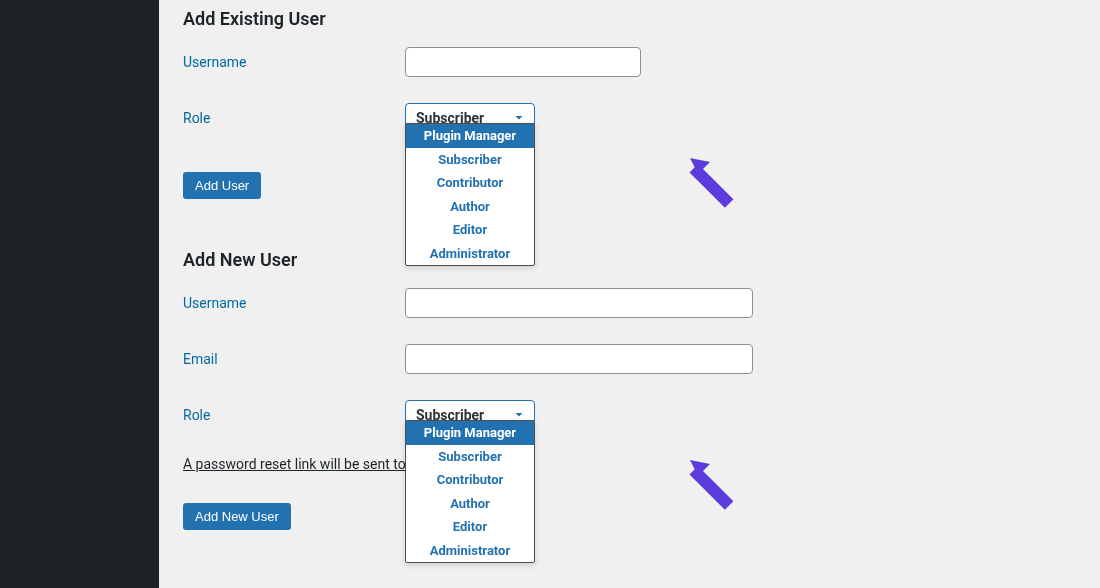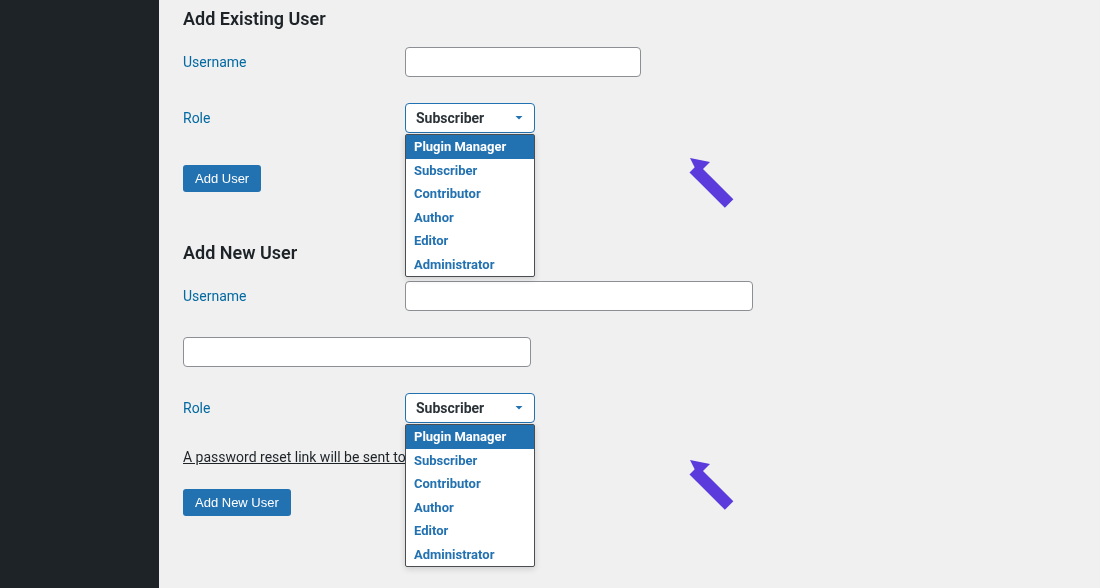--- a/index.html
+++ b/index.html
@@ -79,28 +79,29 @@
       align-items: center;
       justify-content: space-between;
       padding: 0 8px 0 10px;
       font-size: 14px;
       color: #2c3338;
       cursor: pointer;
     }
     .chevron svg { display:block; }
     .dropdown {
       position: absolute;
-      top: 31px;
+      top: 20px;
       left: 0;
       width: 130px;
       background: #fff;
       border: 1px solid #4a4e53;
       border-radius: 2px;
       z-index: 10;
       box-shadow: 0 2px 6px rgba(0,0,0,0.15);
+      text-align: center;
     }
     .dropdown-item {
       padding: 2px 8px;
       font-size: 13px;
       color: #2271b1;
       cursor: pointer;
       line-height: 1.5;
     }
     .dropdown-item.highlighted {
       background: #2271b1;
@@ -108,21 +109,21 @@
     }
     .button-primary {
       display: inline-block;
       background: #2271b1;
       color: #fff;
       border: none;
       border-radius: 3px;
       padding: 6px 12px;
       font-size: 13px;
       cursor: pointer;
-      margin-top: 6px;
+      margin-top: 13px;
     }
     .hint-text {
       font-size: 14px;
       color: #1d2327;
       margin-top: 12px;
       margin-bottom: 18px;
       text-decoration: underline;
     }
     .arrow {
       position: absolute;
@@ -171,20 +172,21 @@
 
   
   <h2 class="second">Add New User</h2>
 
   <div class="form-row">
     <label class="form-label">Username</label>
     <input type="text" class="text-input wide" value="" style="">
   </div>
 
   <div class="form-row">
+    <label class="form-label">Email</label>
     <input type="text" class="text-input wide" value="" style="">
   </div>
 
   <div class="form-row">
     <label class="form-label">Role</label>
     <div class="select-wrap">
       <div class="select-display">
         <span>Subscriber</span>
         <span class="chevron">
           <svg width="14" height="14" viewBox="0 0 20 20">

